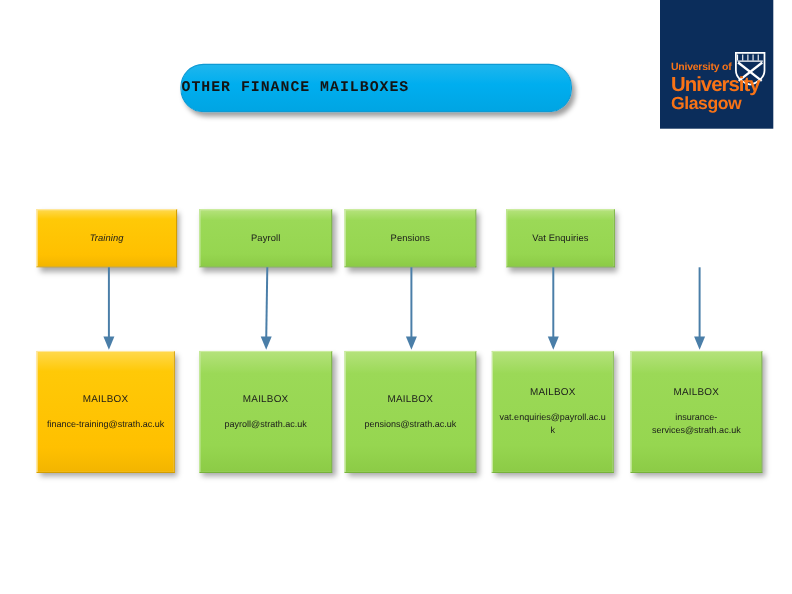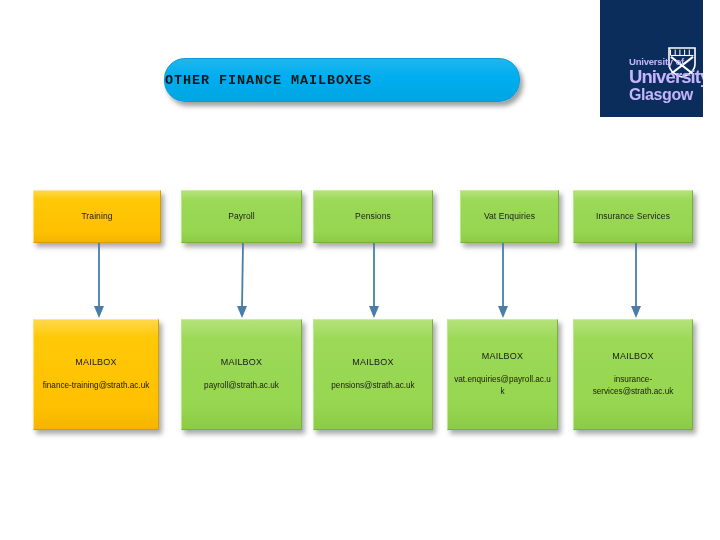--- a/index.html
+++ b/index.html
@@ -32,23 +32,22 @@
     width: 103px;
     height: 117px;
     background: #0B2D5B;
     overflow: hidden;
   }
   .logo-inner {
     position: absolute;
     left: 10px;
     bottom: 14px;
     width: 88px;
-    color: #c4b5fd;
+    color: #f97316;
     line-height: 1;
-    margin-left: 19px;
   }
   .logo-line1 {
     font-size: 9.5px;
     font-weight: bold;
     letter-spacing: -0.2px;
     margin-bottom: 1px;
   }
   .logo-line2 {
     font-size: 18.5px;
     font-weight: bold;
@@ -163,39 +162,36 @@
       <div class="logo-line1">University of</div>
       <div class="logo-line2">University</div>
       <div class="logo-line3">Glasgow</div>
     </div>
   </div>
 
   <div class="banner">
     <span class="banner-text">OTHER FINANCE MAILBOXES</span>
   </div>
 
-  <div class="box box-orange" style="left:33px; top:190px; width:128px; height:53px;">
+  <div class="box box-orange" style="left:33px; top:190px; width:128px; height:53px;font-style:italic;">
     <div class="box-label">Training</div>
   </div>
 
   <div class="box box-green" style="left:181px; top:190px; width:121px; height:53px;">
     <div class="box-label">Payroll</div>
   </div>
 
   <div class="box box-green" style="left:313px; top:190px; width:120px; height:53px;">
     <div class="box-label">Pensions</div>
   </div>
 
   <div class="box box-green" style="left:460px; top:190px; width:99px; height:53px;">
     <div class="box-label">Vat Enquiries</div>
   </div>
 
-  <div class="box box-green" style="left:573px; top:190px; width:120px; height:53px;">
-    <div class="box-label">Insurance Services</div>
-  </div>
 
   <svg class="arrow" style="left:92px; top:243px; width:14px; height:76px;" viewBox="0 0 14 76">
     <line x1="7" y1="0" x2="7" y2="66" stroke="#4A7EA8" stroke-width="1.8"></line>
     <polygon points="7,75 2,63 12,63" fill="#4A7EA8"></polygon>
   </svg>
 
   <svg class="arrow" style="left:235px; top:243px; width:14px; height:76px;" viewBox="0 0 14 76">
     <line x1="8" y1="0" x2="7" y2="66" stroke="#4A7EA8" stroke-width="1.8"></line>
     <polygon points="7,75 2,63 12,63" fill="#4A7EA8"></polygon>
   </svg>

